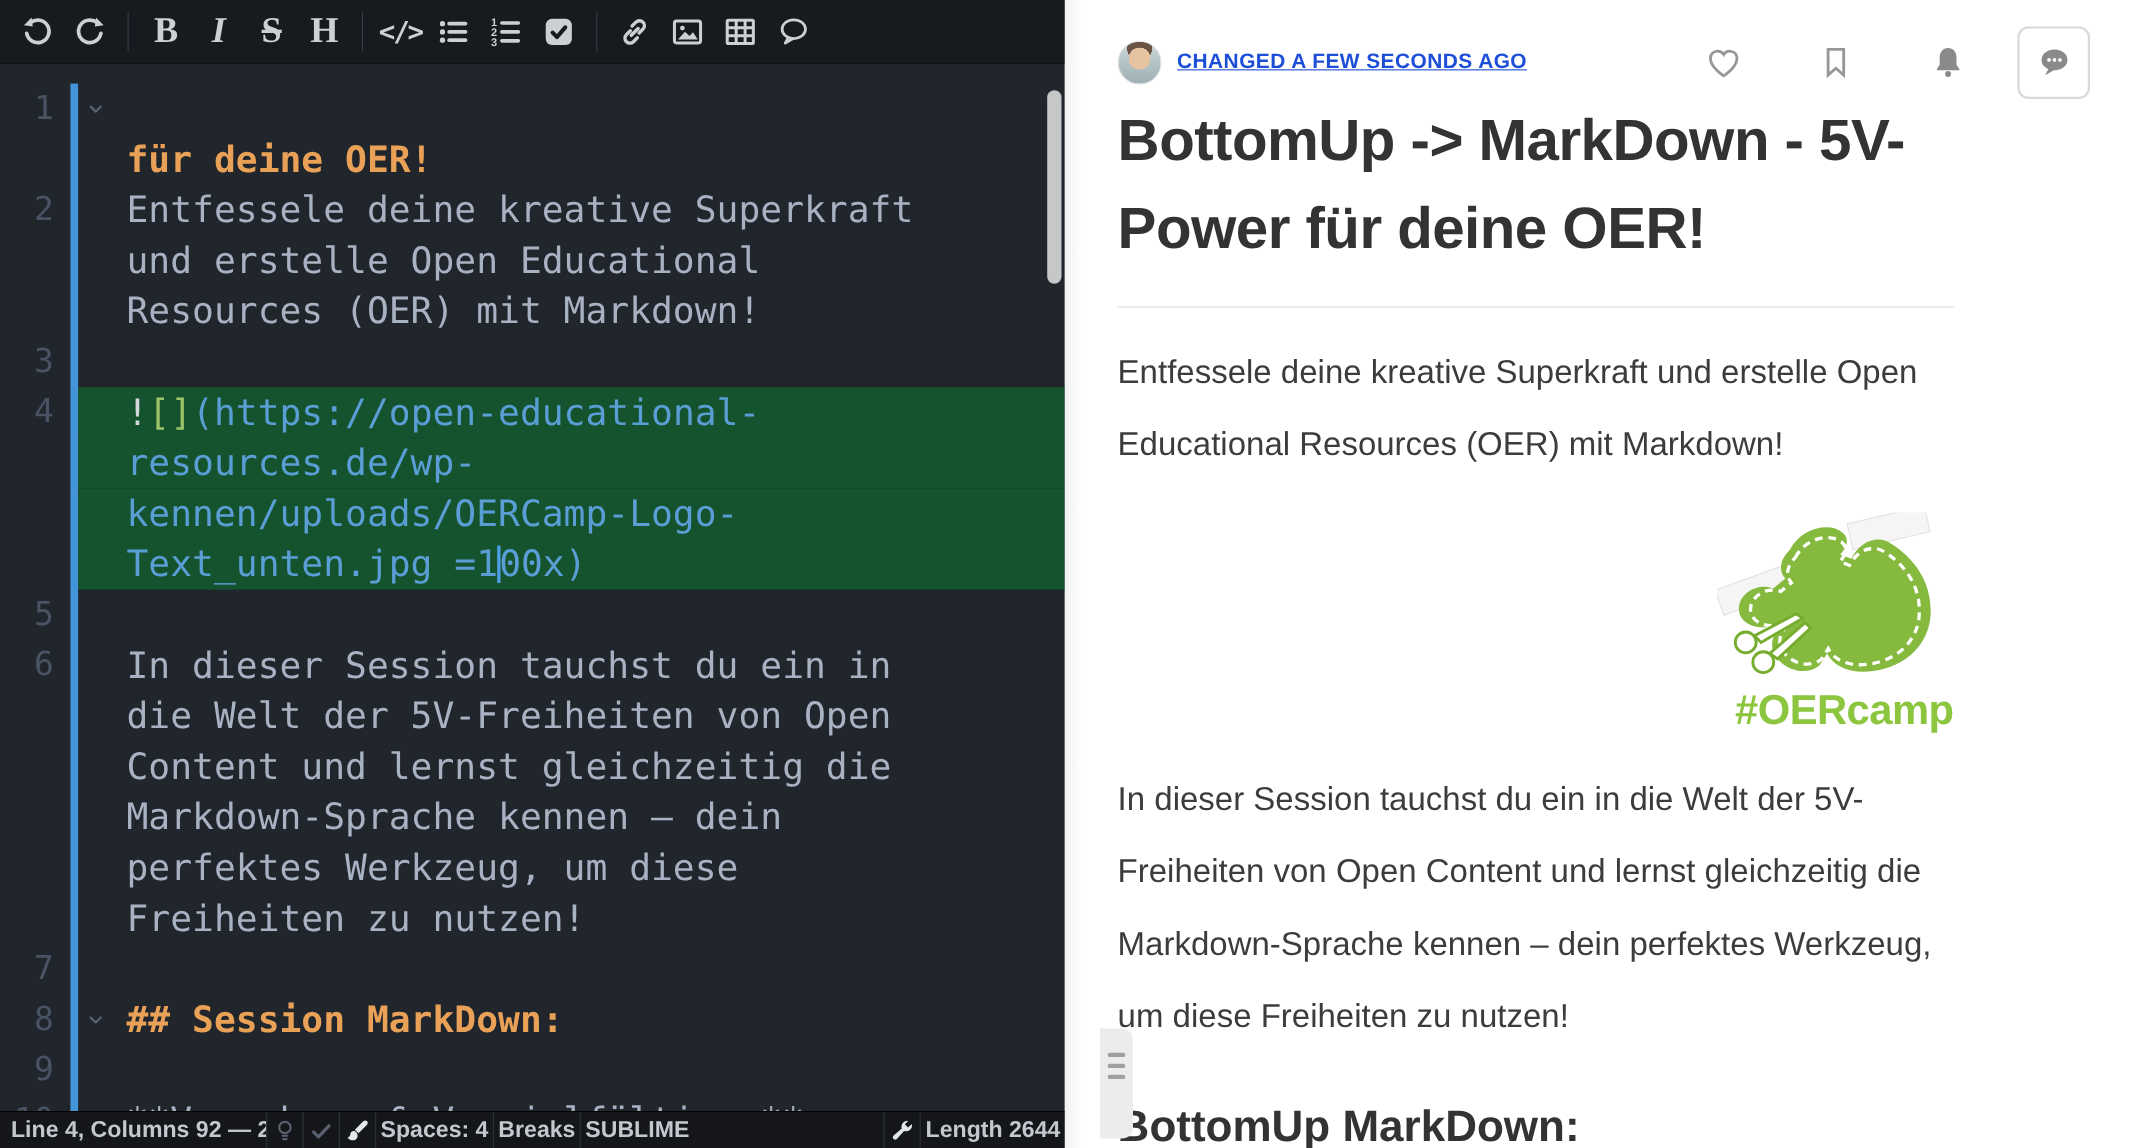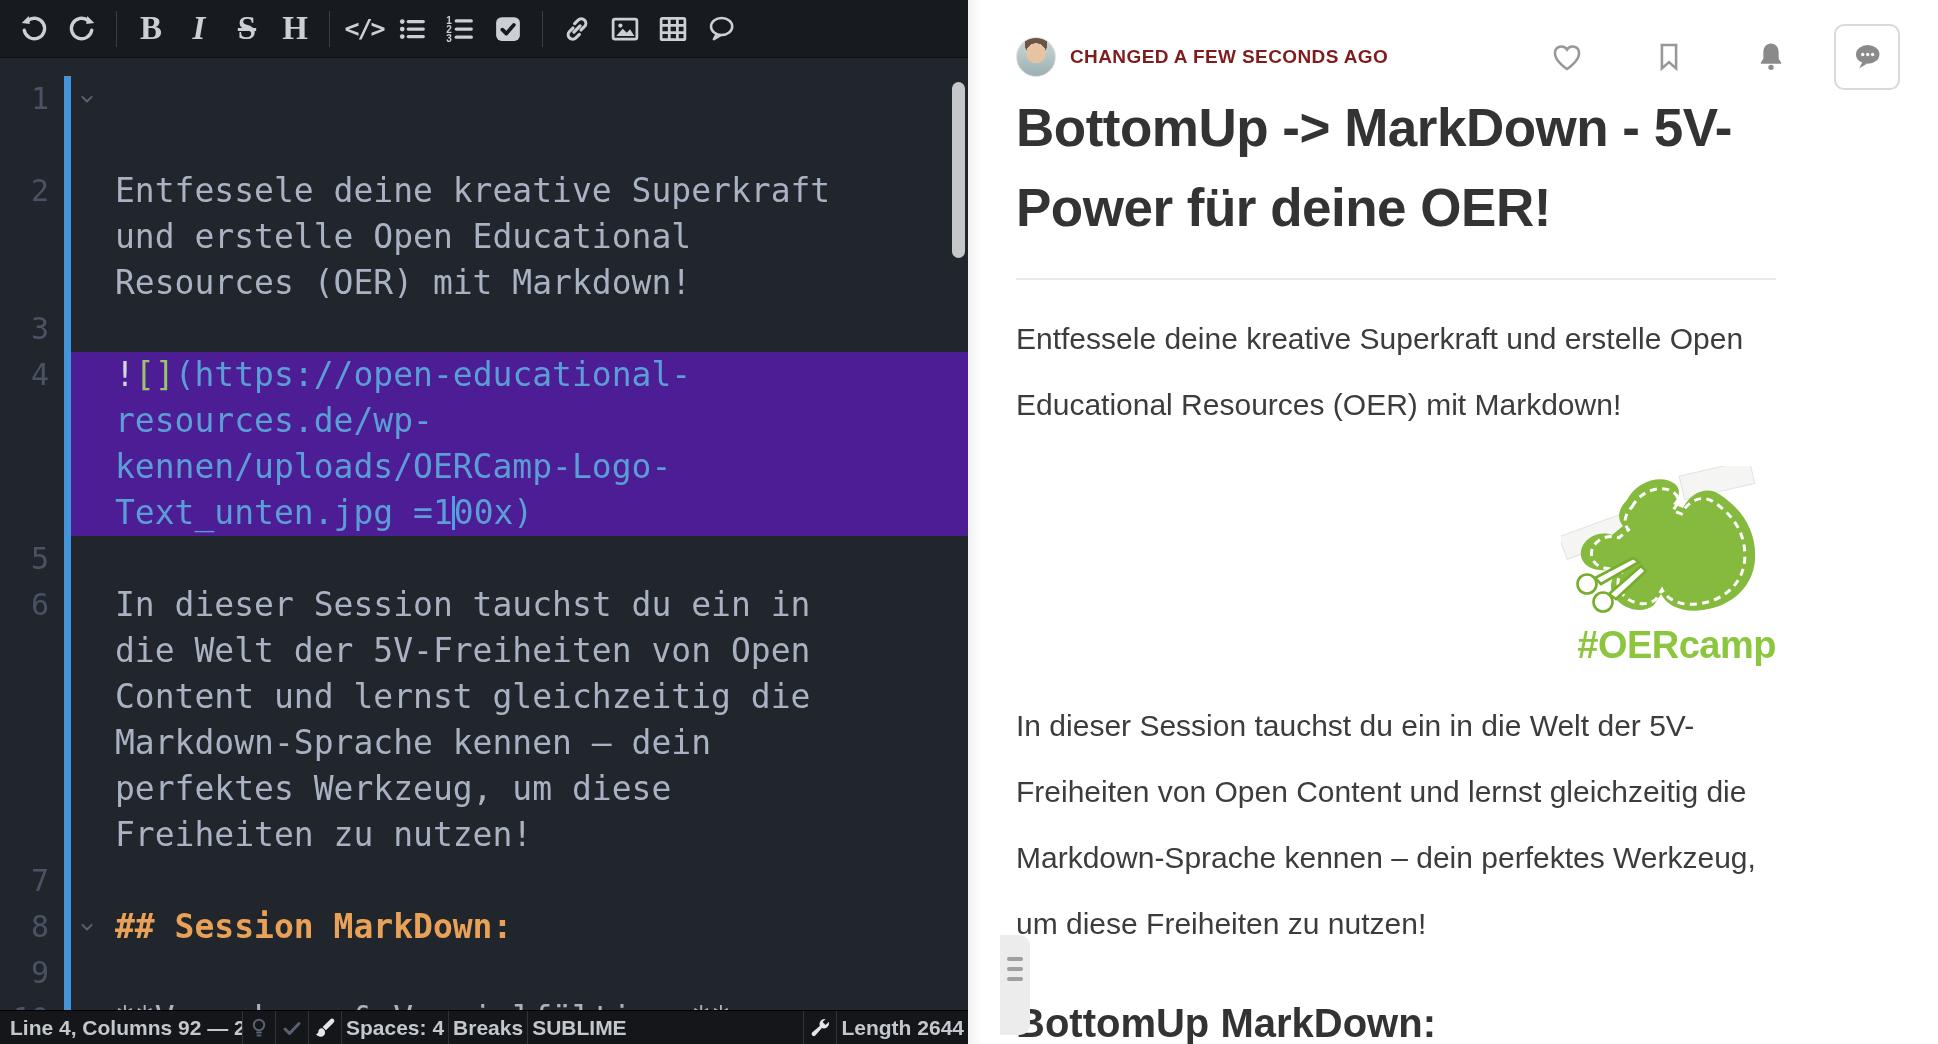--- a/index.html
+++ b/index.html
@@ -15,21 +15,21 @@
   .serif { font:700 33px "Liberation Serif",serif; }
   .serif.it { font-style:italic; }
   .serif.st { text-decoration:line-through; }
   .codeic { font:700 25px "DejaVu Sans Mono",monospace; letter-spacing:-2px; }
 
   .editor-scroll { flex:1 1 auto; position:relative; overflow:hidden; padding-top:18px; }
   .bluebar { position:absolute; left:64px; top:18px; bottom:0; width:7px; background:#4394d8; z-index:3; }
   .line-row { display:flex; height:46px; font:400 33px/46px "DejaVu Sans Mono",monospace; white-space:pre; }
   .line-row .num { flex:0 0 64px; text-align:right; padding-right:15px; color:#4a5364; font-size:30px; }
   .line-row .rest { flex:1 1 auto; display:flex; margin-left:7px; }
-  .line-row.hl .rest { background:#4c1d95; }
+  .line-row.hl .rest { background:#14532d; }
   .line-row .fold { flex:0 0 44px; color:#5a6372; display:flex; align-items:center; padding-left:6px; }
   .line-row .fold svg { width:20px; height:20px; }
   .line-row .txt { flex:0 0 724px; min-height:46px; }
   .tk-h { color:#e8a157; font-weight:700; }
   .tk-t { color:#a9b2c3; }
   .tk-p { color:#d3d8df; }
   .tk-b { color:#9bc36a; }
   .tk-u { color:#5b9ed6; }
   .cursor { display:inline-block; width:3px; height:34px; background:#4da0e8; vertical-align:-6px; margin:0 -1px; }
   .scrollthumb { position:absolute; right:3px; top:24px; width:13px; height:176px; border-radius:7px; background:#c5c7c9; z-index:5; }
@@ -47,21 +47,21 @@
 
   
   .preview-pane { position:absolute; left:1000px; top:0; width:938px; height:1044px; background:#fff; color:#353535; }
   .preview-inner { padding:0 38px 0 16px; }
   .preview-header { display:flex; align-items:center; padding-top:42px; height:72px; }
   .avatar { width:40px; height:40px; border-radius:50%; flex:0 0 auto; border:1px solid #e2e2e2;
     background:
       radial-gradient(circle at 50% 40%, #e6c3a1 0 33%, rgba(0,0,0,0) 34%),
       radial-gradient(circle at 50% 16%, #6b5444 0 30%, rgba(0,0,0,0) 31%),
       linear-gradient(180deg,#ccd8d7,#9db0b4); }
-  .changed { margin-left:14px; font-size:19px; font-weight:700; letter-spacing:.4px; color:#7f1d1d; }
+  .changed { margin-left:14px; font-size:19px; font-weight:700; letter-spacing:.4px; color:#1d4ed8;text-decoration:underline; }
   .hdr-spacer { flex:1 1 auto; }
   .hicon { color:#979797; margin-left:68px; display:flex; cursor:pointer; }
   .hicon svg { width:34px; height:34px; }
   .hicon.bell { color:#8a8a8a; }
   .comment-btn { margin-left:46px; width:66px; height:66px; border:2px solid #d9d9d9; border-radius:10px; background:#fff; display:flex; align-items:center; justify-content:center; color:#8a8a8a; cursor:pointer; }
   .comment-btn svg { width:34px; height:34px; }
 
   article { width:760px; margin-top:16px; }
   h1 { font-size:53px; line-height:80px; font-weight:700; color:#333; letter-spacing:-.5px; margin-top:10px; }
   .rule { border:none; height:2px; background:#eaeaea; margin-top:30px; }
@@ -170,21 +170,21 @@
         </svg>
       </div>
     </div>
 
   <div class="editor-scroll" id="editorScroll">
     <div class="bluebar"></div>
     <div id="lines">
         <div class="line-row"><div class="num">1</div><div class="rest"><div class="fold"><svg viewBox="0 0 24 24" fill="none" stroke="currentColor" stroke-width="2.4" stroke-linecap="round" stroke-linejoin="round">
                 <path d="M6.5 9.5 12 15l5.5-5.5"></path>
               </svg></div></div></div>
-        <div class="line-row"><div class="num"></div><div class="rest"><div class="fold"></div></div></div>
+        <div class="line-row"><div class="num"></div><div class="rest"><div class="fold"></div><div class="txt"><span class="tk-h">für deine OER!</span></div></div></div>
         <div class="line-row"><div class="num">2</div><div class="rest"><div class="fold"></div><div class="txt"><span class="tk-t">Entfessele deine kreative Superkraft</span></div></div></div>
         <div class="line-row"><div class="num"></div><div class="rest"><div class="fold"></div><div class="txt"><span class="tk-t">und erstelle Open Educational</span></div></div></div>
         <div class="line-row"><div class="num"></div><div class="rest"><div class="fold"></div><div class="txt"><span class="tk-t">Resources (OER) mit Markdown!</span></div></div></div>
         <div class="line-row"><div class="num">3</div><div class="rest"><div class="fold"></div><div class="txt">&nbsp;</div></div></div>
         <div class="line-row hl"><div class="num">4</div><div class="rest"><div class="fold"></div><div class="txt"><span class="tk-p">!</span><span class="tk-b">[]</span><span class="tk-u">(https://open-educational-</span></div></div></div>
         <div class="line-row hl"><div class="num"></div><div class="rest"><div class="fold"></div><div class="txt"><span class="tk-u">resources.de/wp-</span></div></div></div>
         <div class="line-row hl"><div class="num"></div><div class="rest"><div class="fold"></div><div class="txt"><span class="tk-u">kennen/uploads/OERCamp-Logo-</span></div></div></div>
         <div class="line-row hl"><div class="num"></div><div class="rest"><div class="fold"></div><div class="txt"><span class="tk-u">Text_unten.jpg =1</span><span class="cursor"></span><span class="tk-u">00x)</span></div></div></div>
         <div class="line-row"><div class="num">5</div><div class="rest"><div class="fold"></div><div class="txt">&nbsp;</div></div></div>
         <div class="line-row"><div class="num">6</div><div class="rest"><div class="fold"></div><div class="txt"><span class="tk-t">In dieser Session tauchst du ein in</span></div></div></div>

